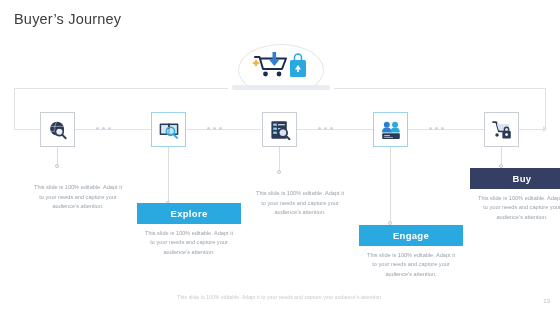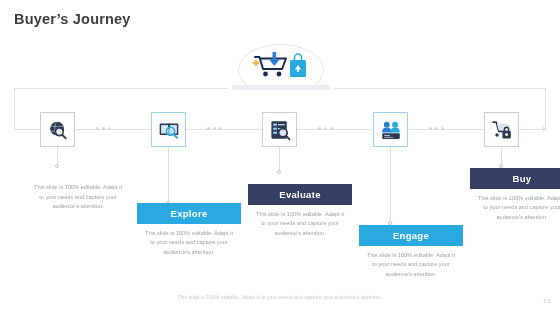--- a/index.html
+++ b/index.html
@@ -6,21 +6,21 @@
   body{
     width:560px;height:315px;background:#ffffff;overflow:hidden;
     font-family:"Liberation Sans","DejaVu Sans",sans-serif;
     position:relative;
   }
   .slide{position:absolute;inset:0;}
 
   
   .page-title{
     position:absolute;left:14px;top:11px;
-    font-size:14.5px;color:#3d3d3d;font-weight:700;letter-spacing:.2px;
+    font-size:14.5px;color:#3d3d3d;font-weight:400;letter-spacing:.2px;
   }
 
   
   .bracket{
     position:absolute;left:14px;top:88px;width:532px;height:42px;
     border-left:1px solid #dfe3e8;
     border-top:1px solid #dfe3e8;
     border-right:1px solid #dfe3e8;
     box-sizing:border-box;
     border-bottom:none;
@@ -194,21 +194,20 @@
       <rect x="4.6" y="13.8" width="4" height="2.4" fill="#8fd3f0"></rect>
       <rect x="9.8" y="14.4" width="7.4" height="1.3" fill="#ffffff" opacity=".85"></rect>
       <circle cx="15.2" cy="15" r="4.6" fill="none" stroke="#2b3a55" stroke-width="1.9"></circle>
       <circle cx="15.2" cy="15" r="3.6" fill="#e3eef7" opacity=".92"></circle>
       <line x1="18.6" y1="18.4" x2="22.3" y2="22.1" stroke="#2b3a55" stroke-width="2.1" stroke-linecap="round"></line>
     </svg>
   </div>
   <div class="drop" style="left:279px;top:147px;height:25px"></div>
   <div class="dropdot" style="left:277px;top:170px"></div>
   <div class="stage" style="left:248px;top:184px">
-    <span class="badge navy">Evaluate</span>
     <div class="desc">This slide is 100% editable. Adapt it to your needs and capture your audience's attention.</div>
   </div>
 
   <div class="node blue" style="left:373px">
     <svg width="22" height="22" viewBox="0 0 24 24">
       <circle cx="7.4" cy="6.2" r="3.2" fill="#2b7fd4"></circle>
       <path d="M2.2 14.6 C2.2 10.9 4.6 9.4 7.4 9.4 C10.2 9.4 12.6 10.9 12.6 14.6 Z" fill="#2b7fd4"></path>
       <circle cx="16.4" cy="6.2" r="3.2" fill="#29a9e0"></circle>
       <path d="M11.4 14.6 C11.4 10.9 13.7 9.4 16.4 9.4 C19.2 9.4 21.6 10.9 21.6 14.6 Z" fill="#29a9e0"></path>
       <rect x="2.4" y="15.6" width="19.2" height="6.2" rx="1" fill="#2b3a55"></rect>

